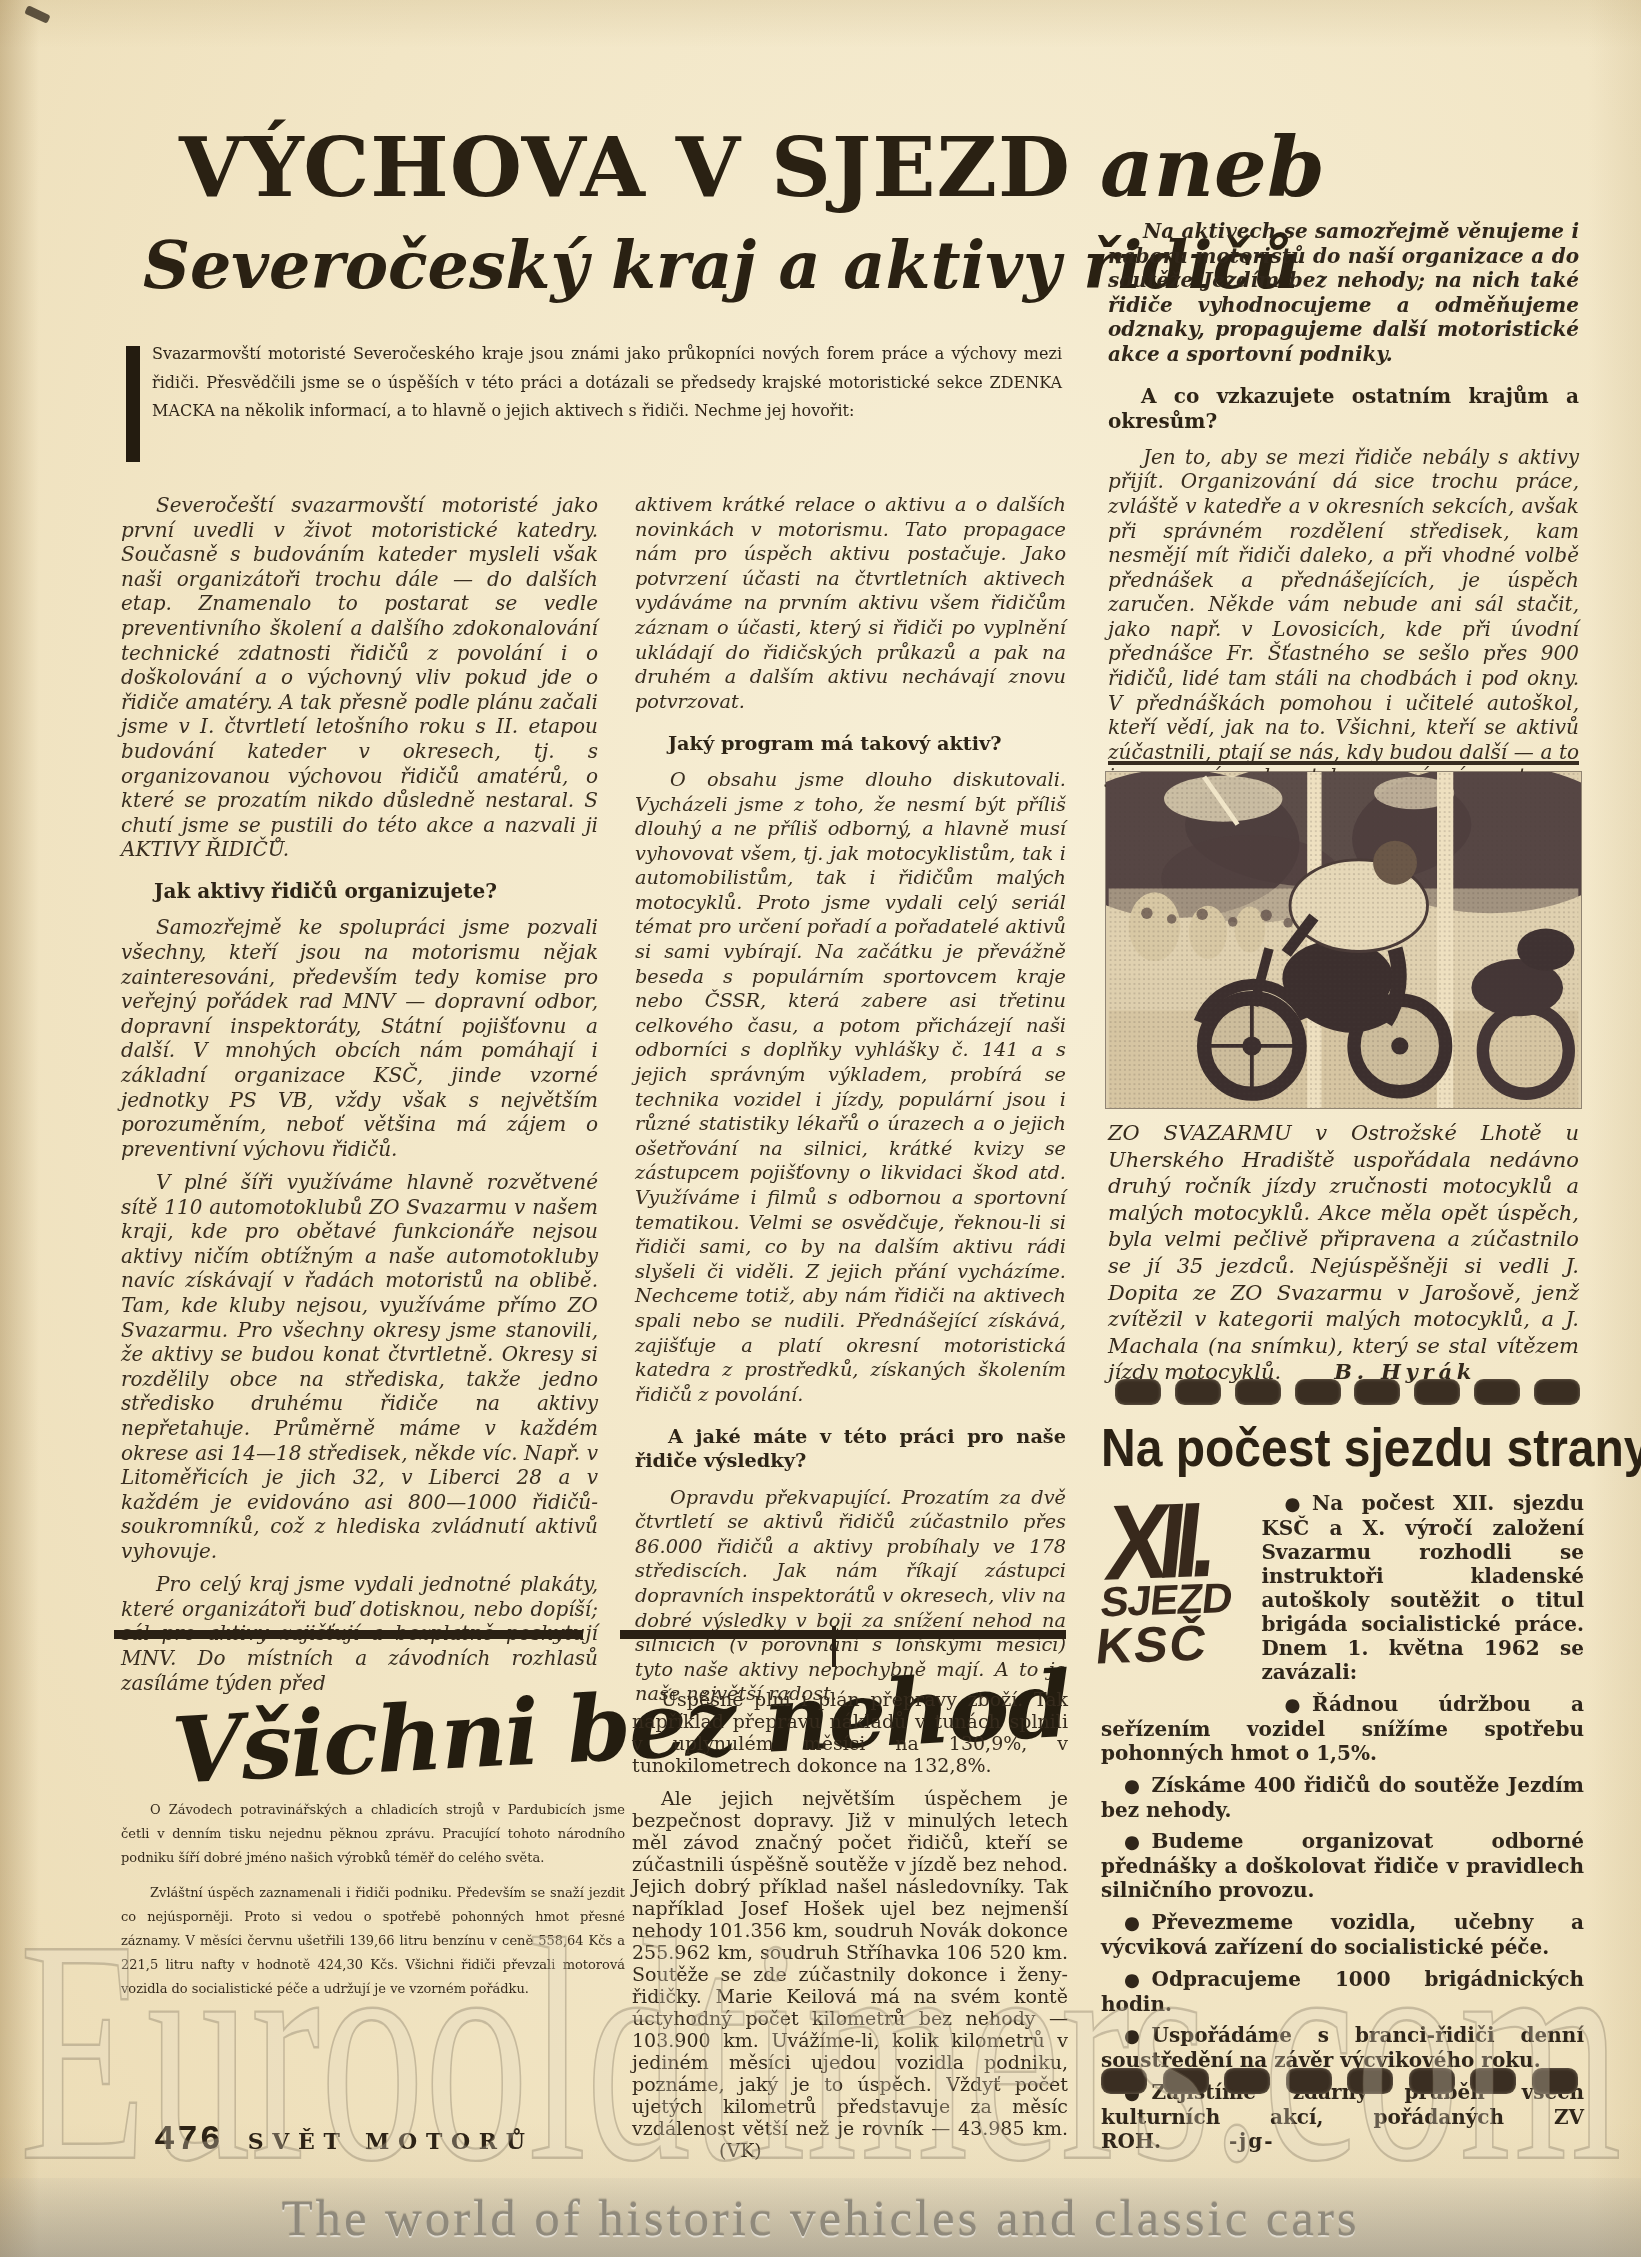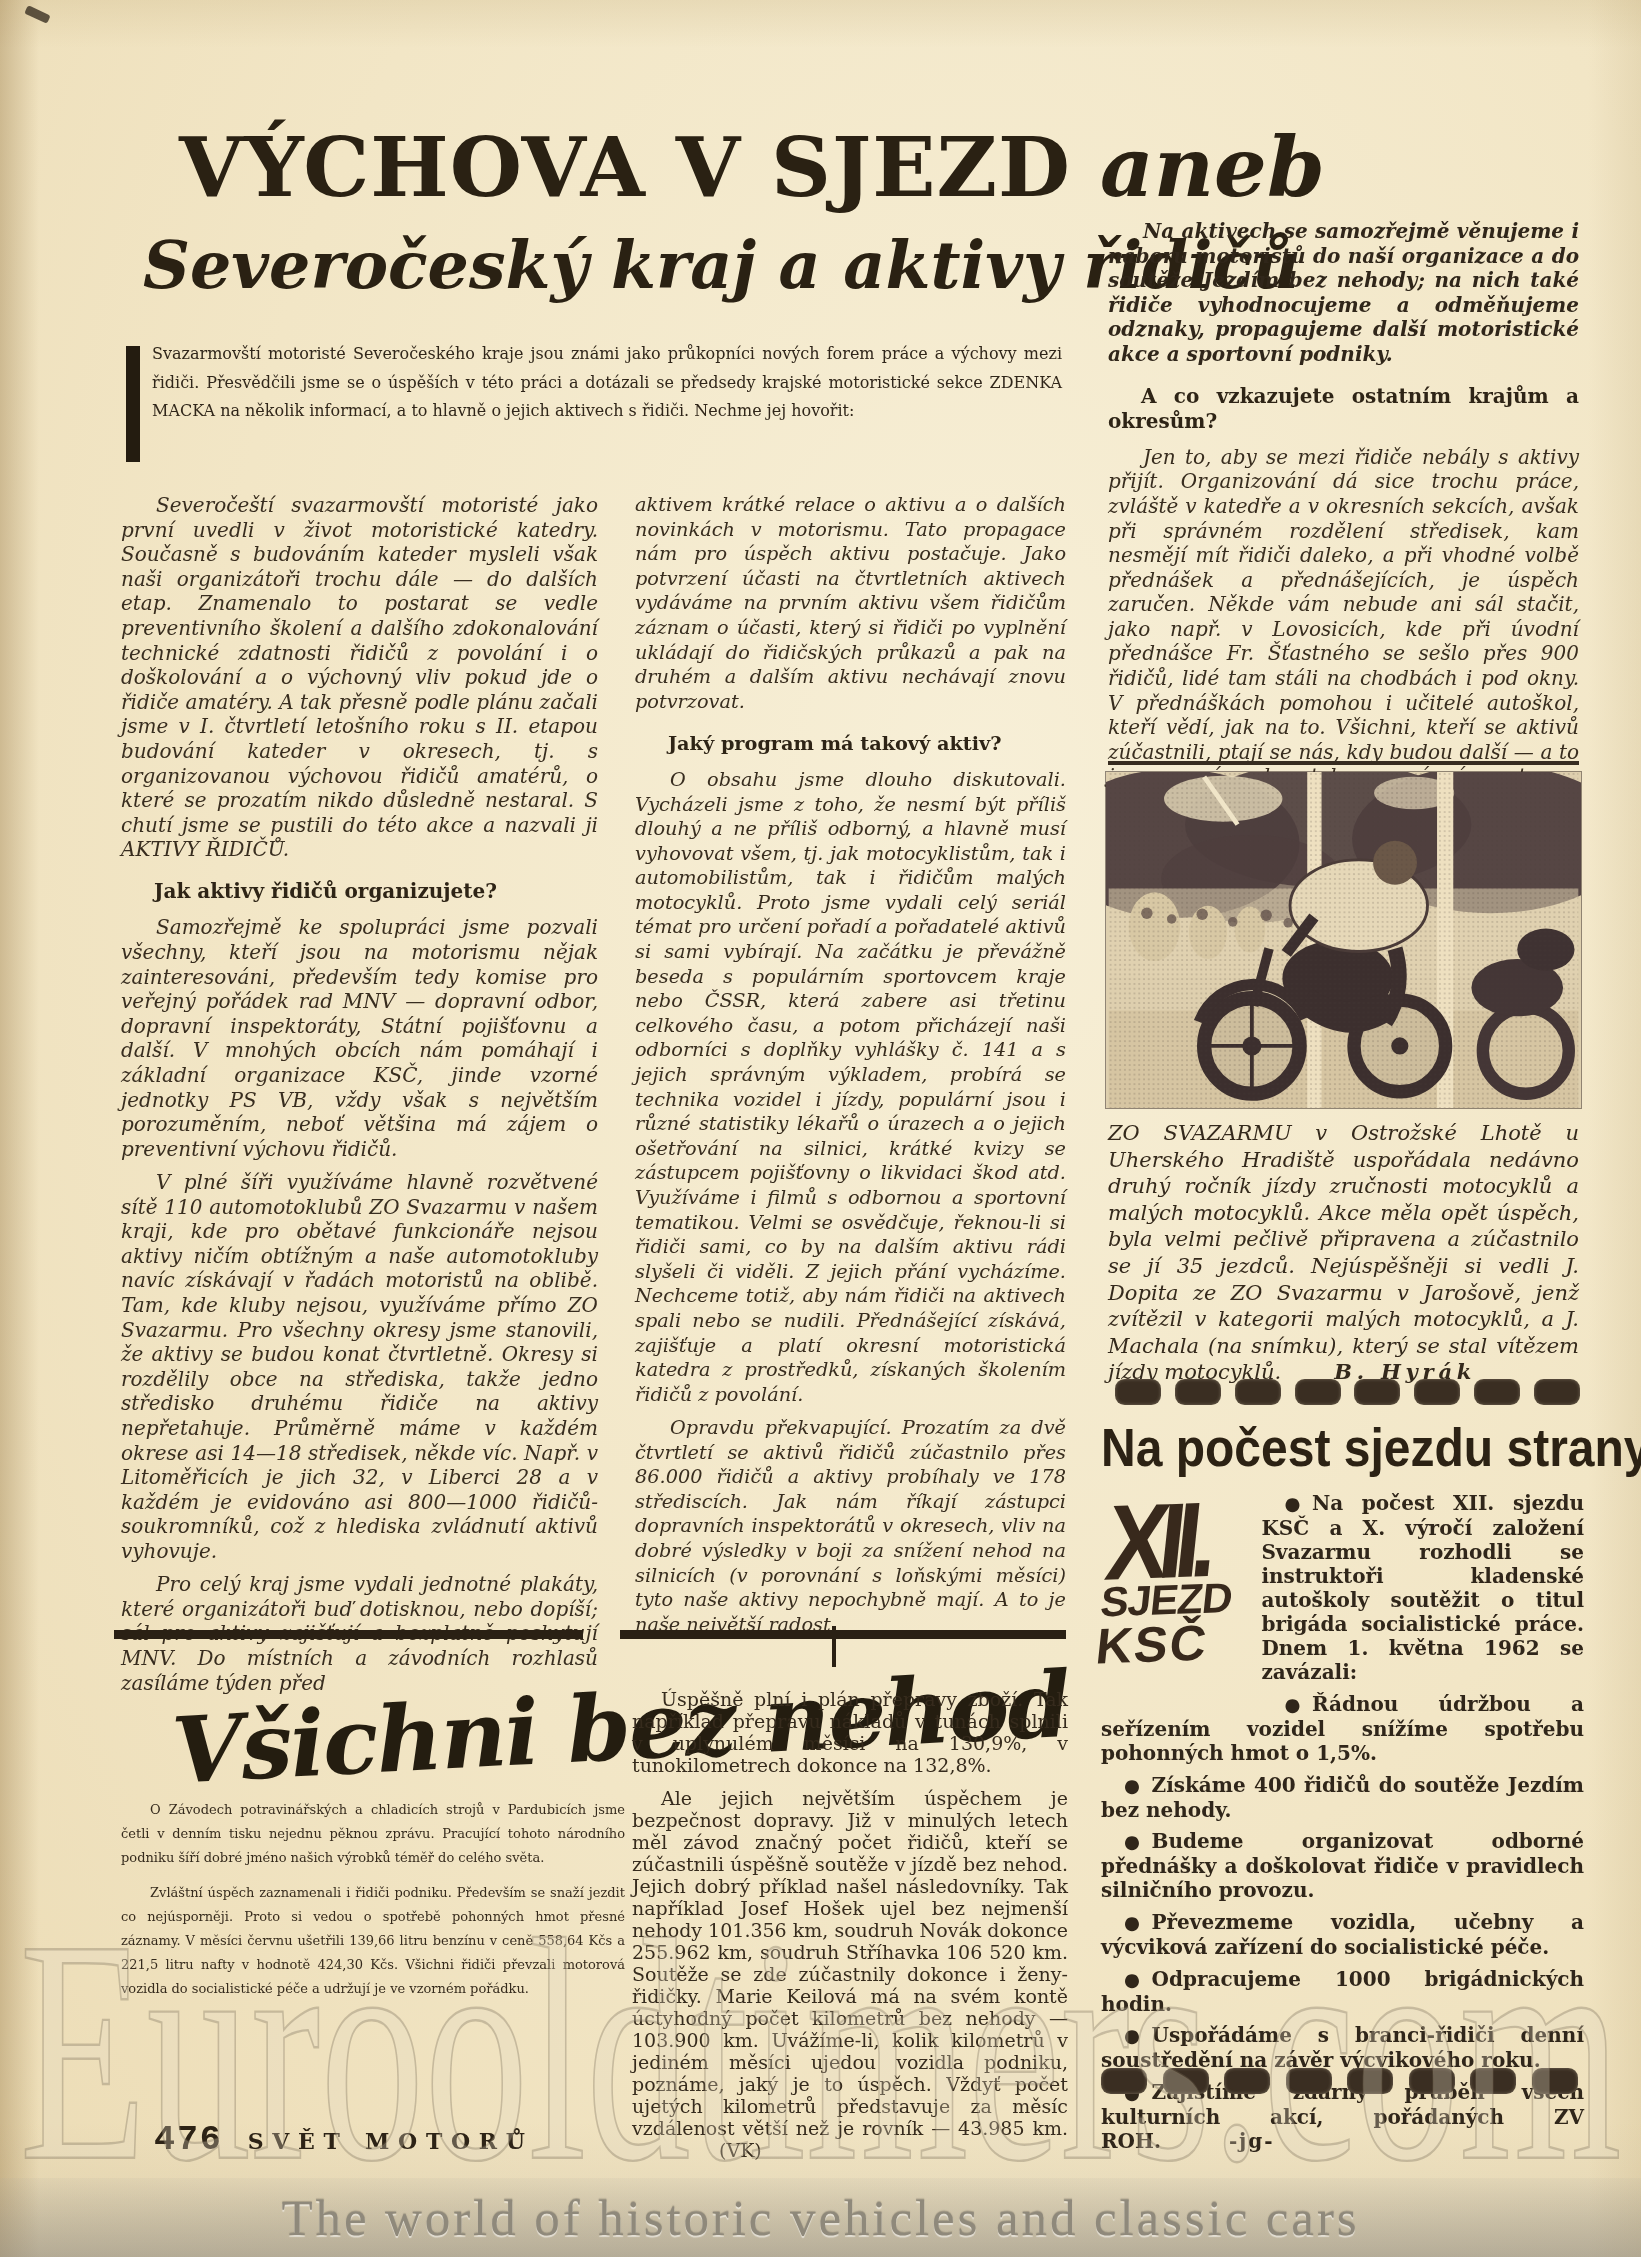--- a/index.html
+++ b/index.html
@@ -113,20 +113,21 @@
     <p class="q">Jak aktivy řidičů organizujete?</p>
     <p class="ans">Samozřejmě ke spolupráci jsme pozvali všechny, kteří jsou na motorismu nějak zainteresováni, především tedy komise pro veřejný pořádek rad MNV — dopravní odbor, dopravní inspektoráty, Státní pojišťovnu a další. V mnohých obcích nám pomáhají i základní organizace KSČ, jinde vzorné jednotky PS VB, vždy však s největším porozuměním, neboť většina má zájem o preventivní výchovu řidičů.</p>
     <p class="ans">V plné šíři využíváme hlavně rozvětvené sítě 110 automotoklubů ZO Svazarmu v našem kraji, kde pro obětavé funkcionáře nejsou aktivy ničím obtížným a naše automotokluby navíc získávají v řadách motoristů na oblibě. Tam, kde kluby nejsou, využíváme přímo ZO Svazarmu. Pro všechny okresy jsme stanovili, že aktivy se budou konat čtvrtletně. Okresy si rozdělily obce na střediska, takže jedno středisko druhému řidiče na aktivy nepřetahuje. Průměrně máme v každém okrese asi 14—18 středisek, někde víc. Např. v Litoměřicích je jich 32, v Liberci 28 a v každém je evidováno asi 800—1000 řidičů-soukromníků, což z hlediska zvládnutí aktivů vyhovuje.</p>
     <p class="ans">Pro celý kraj jsme vydali jednotné plakáty, které organizátoři buď dotisknou, nebo dopíší; sál pro aktivy zajišťují a bezplatně poskytují MNV. Do místních a závodních rozhlasů zasíláme týden před</p>
   </section>
 
   <section class="col col2">
     <p class="ans" style="text-indent:0;">aktivem krátké relace o aktivu a o dalších novinkách v motorismu. Tato propagace nám pro úspěch aktivu postačuje. Jako potvrzení účasti na čtvrtletních aktivech vydáváme na prvním aktivu všem řidičům záznam o účasti, který si řidiči po vyplnění ukládají do řidičských průkazů a pak na druhém a dalším aktivu nechávají znovu potvrzovat.</p>
     <p class="q">Jaký program má takový aktiv?</p>
     <p class="ans">O obsahu jsme dlouho diskutovali. Vycházeli jsme z toho, že nesmí být příliš dlouhý a ne příliš odborný, a hlavně musí vyhovovat všem, tj. jak motocyklistům, tak i automobilistům, tak i řidičům malých motocyklů. Proto jsme vydali celý seriál témat pro určení pořadí a pořadatelé aktivů si sami vybírají. Na začátku je převážně beseda s populárním sportovcem kraje nebo ČSSR, která zabere asi třetinu celkového času, a potom přicházejí naši odborníci s doplňky vyhlášky č. 141 a s jejich správným výkladem, probírá se technika vozidel i jízdy, populární jsou i různé statistiky lékařů o úrazech a o jejich ošetřování na silnici, krátké kvizy se zástupcem pojišťovny o likvidaci škod atd. Využíváme i filmů s odbornou a sportovní tematikou. Velmi se osvědčuje, řeknou-li si řidiči sami, co by na dalším aktivu rádi slyšeli či viděli. Z jejich přání vycházíme. Nechceme totiž, aby nám řidiči na aktivech spali nebo se nudili. Přednášející získává, zajišťuje a platí okresní motoristická katedra z prostředků, získaných školením řidičů z povolání.</p>
+    <p class="q">A jaké máte v této práci pro naše řidiče výsledky?</p>
     <p class="ans">Opravdu překvapující. Prozatím za dvě čtvrtletí se aktivů řidičů zúčastnilo přes 86.000 řidičů a aktivy probíhaly ve 178 střediscích. Jak nám říkají zástupci dopravních inspektorátů v okresech, vliv na dobré výsledky v boji za snížení nehod na silnicích (v porovnání s loňskými měsíci) tyto naše aktivy nepochybně mají. A to je naše největší radost.</p>
   </section>
 
   <section class="col col3">
     <p class="ans-bold">Na aktivech se samozřejmě věnujeme i náboru motoristů do naší organizace a do soutěže Jezdím bez nehody; na nich také řidiče vyhodnocujeme a odměňujeme odznaky, propagujeme další motoristické akce a sportovní podniky.</p>
     <p class="q">A co vzkazujete ostatním krajům a okresům?</p>
     <p class="ans"><span>Jen to, aby se mezi řidiče nebály s aktivy přijít. Organizování dá sice trochu práce, zvláště v katedře a v okresních sekcích, avšak při správném rozdělení středisek, kam nesmějí mít řidiči daleko, a při vhodné volbě přednášek a přednášejících, je úspěch zaručen. Někde vám nebude ani sál stačit, jako např. v Lovosicích, kde při úvodní přednášce Fr. Šťastného se sešlo přes 900 řidičů, lidé tam stáli na chodbách i pod okny. V přednáškách pomohou i učitelé autoškol, kteří vědí, jak na to. Všichni, kteří se aktivů zúčastnili, ptají se nás, kdy budou další — a to je pro nás ukazatelem správné cesty ve výchově řidičů.</span> <span style="margin-left:39px;">(red.)</span></p>
   </section>
 
   <div class="rule-photo"></div>

